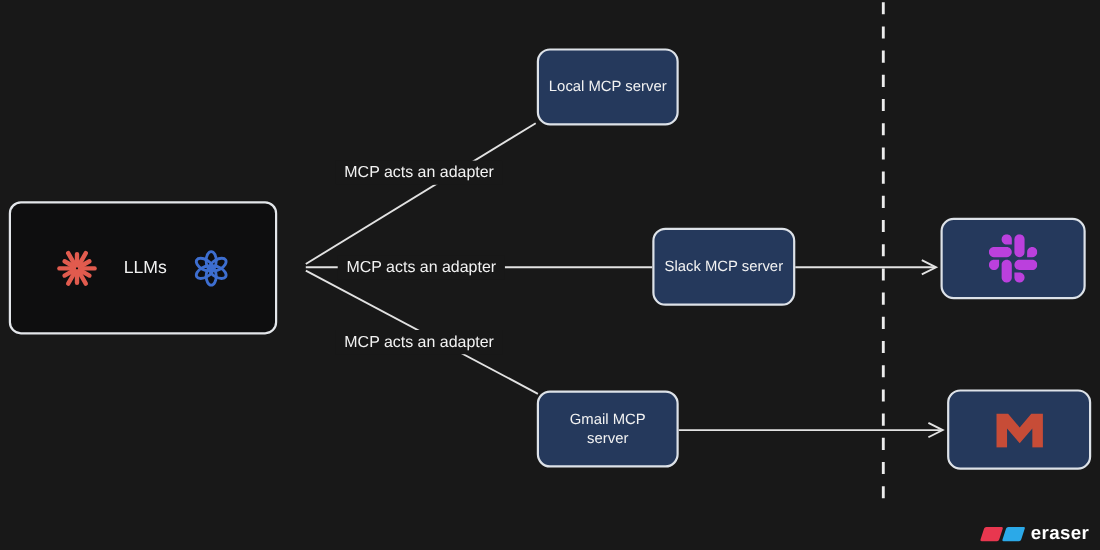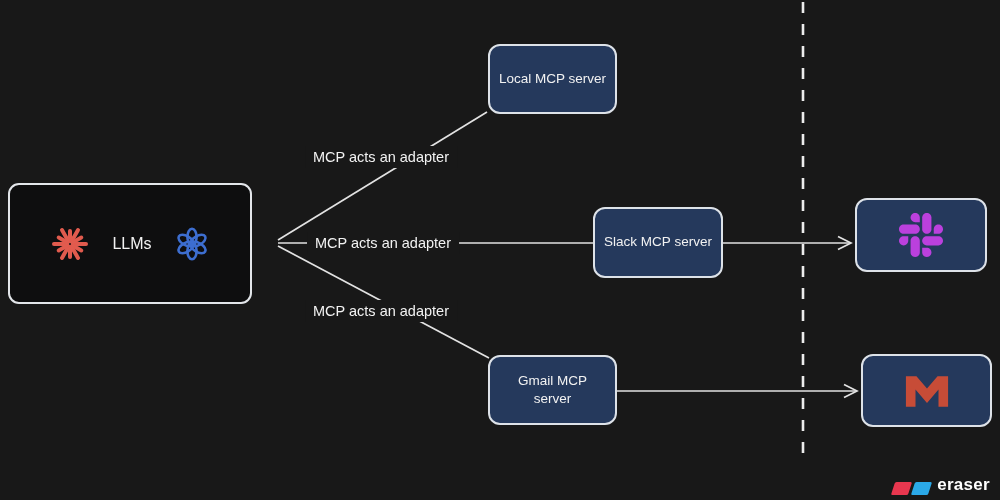--- a/index.html
+++ b/index.html
@@ -60,21 +60,21 @@
   .node-slack-mcp { left: 593px; top: 207px; width: 130px; height: 71px; padding: 0 2px; align-items: center; }
   .node-gmail-mcp { left: 488px; top: 355px; width: 129px; height: 70px; padding: 0 20px; justify-content: flex-end; }
   .node-slack-app { left: 855px; top: 198px; width: 132px; height: 74px; }
   .node-gmail-app { left: 861px; top: 354px; width: 131px; height: 73px; }
   .icon { display: inline-flex; }
   .watermark {
     position: absolute;
     right: 10px; bottom: 5px;
     z-index: 4;
     display: flex;
-    align-items: flex-end;
+    align-items: center;
     gap: 7px;
   }
   .wm-shapes { display: flex; gap: 3px; }
   .wm-red {
     width: 17px; height: 13px;
     background: var(--eraser-red, #e8374f);
     transform: skewX(-18deg);
     border-radius: 1.5px;
   }
   .wm-blue {

